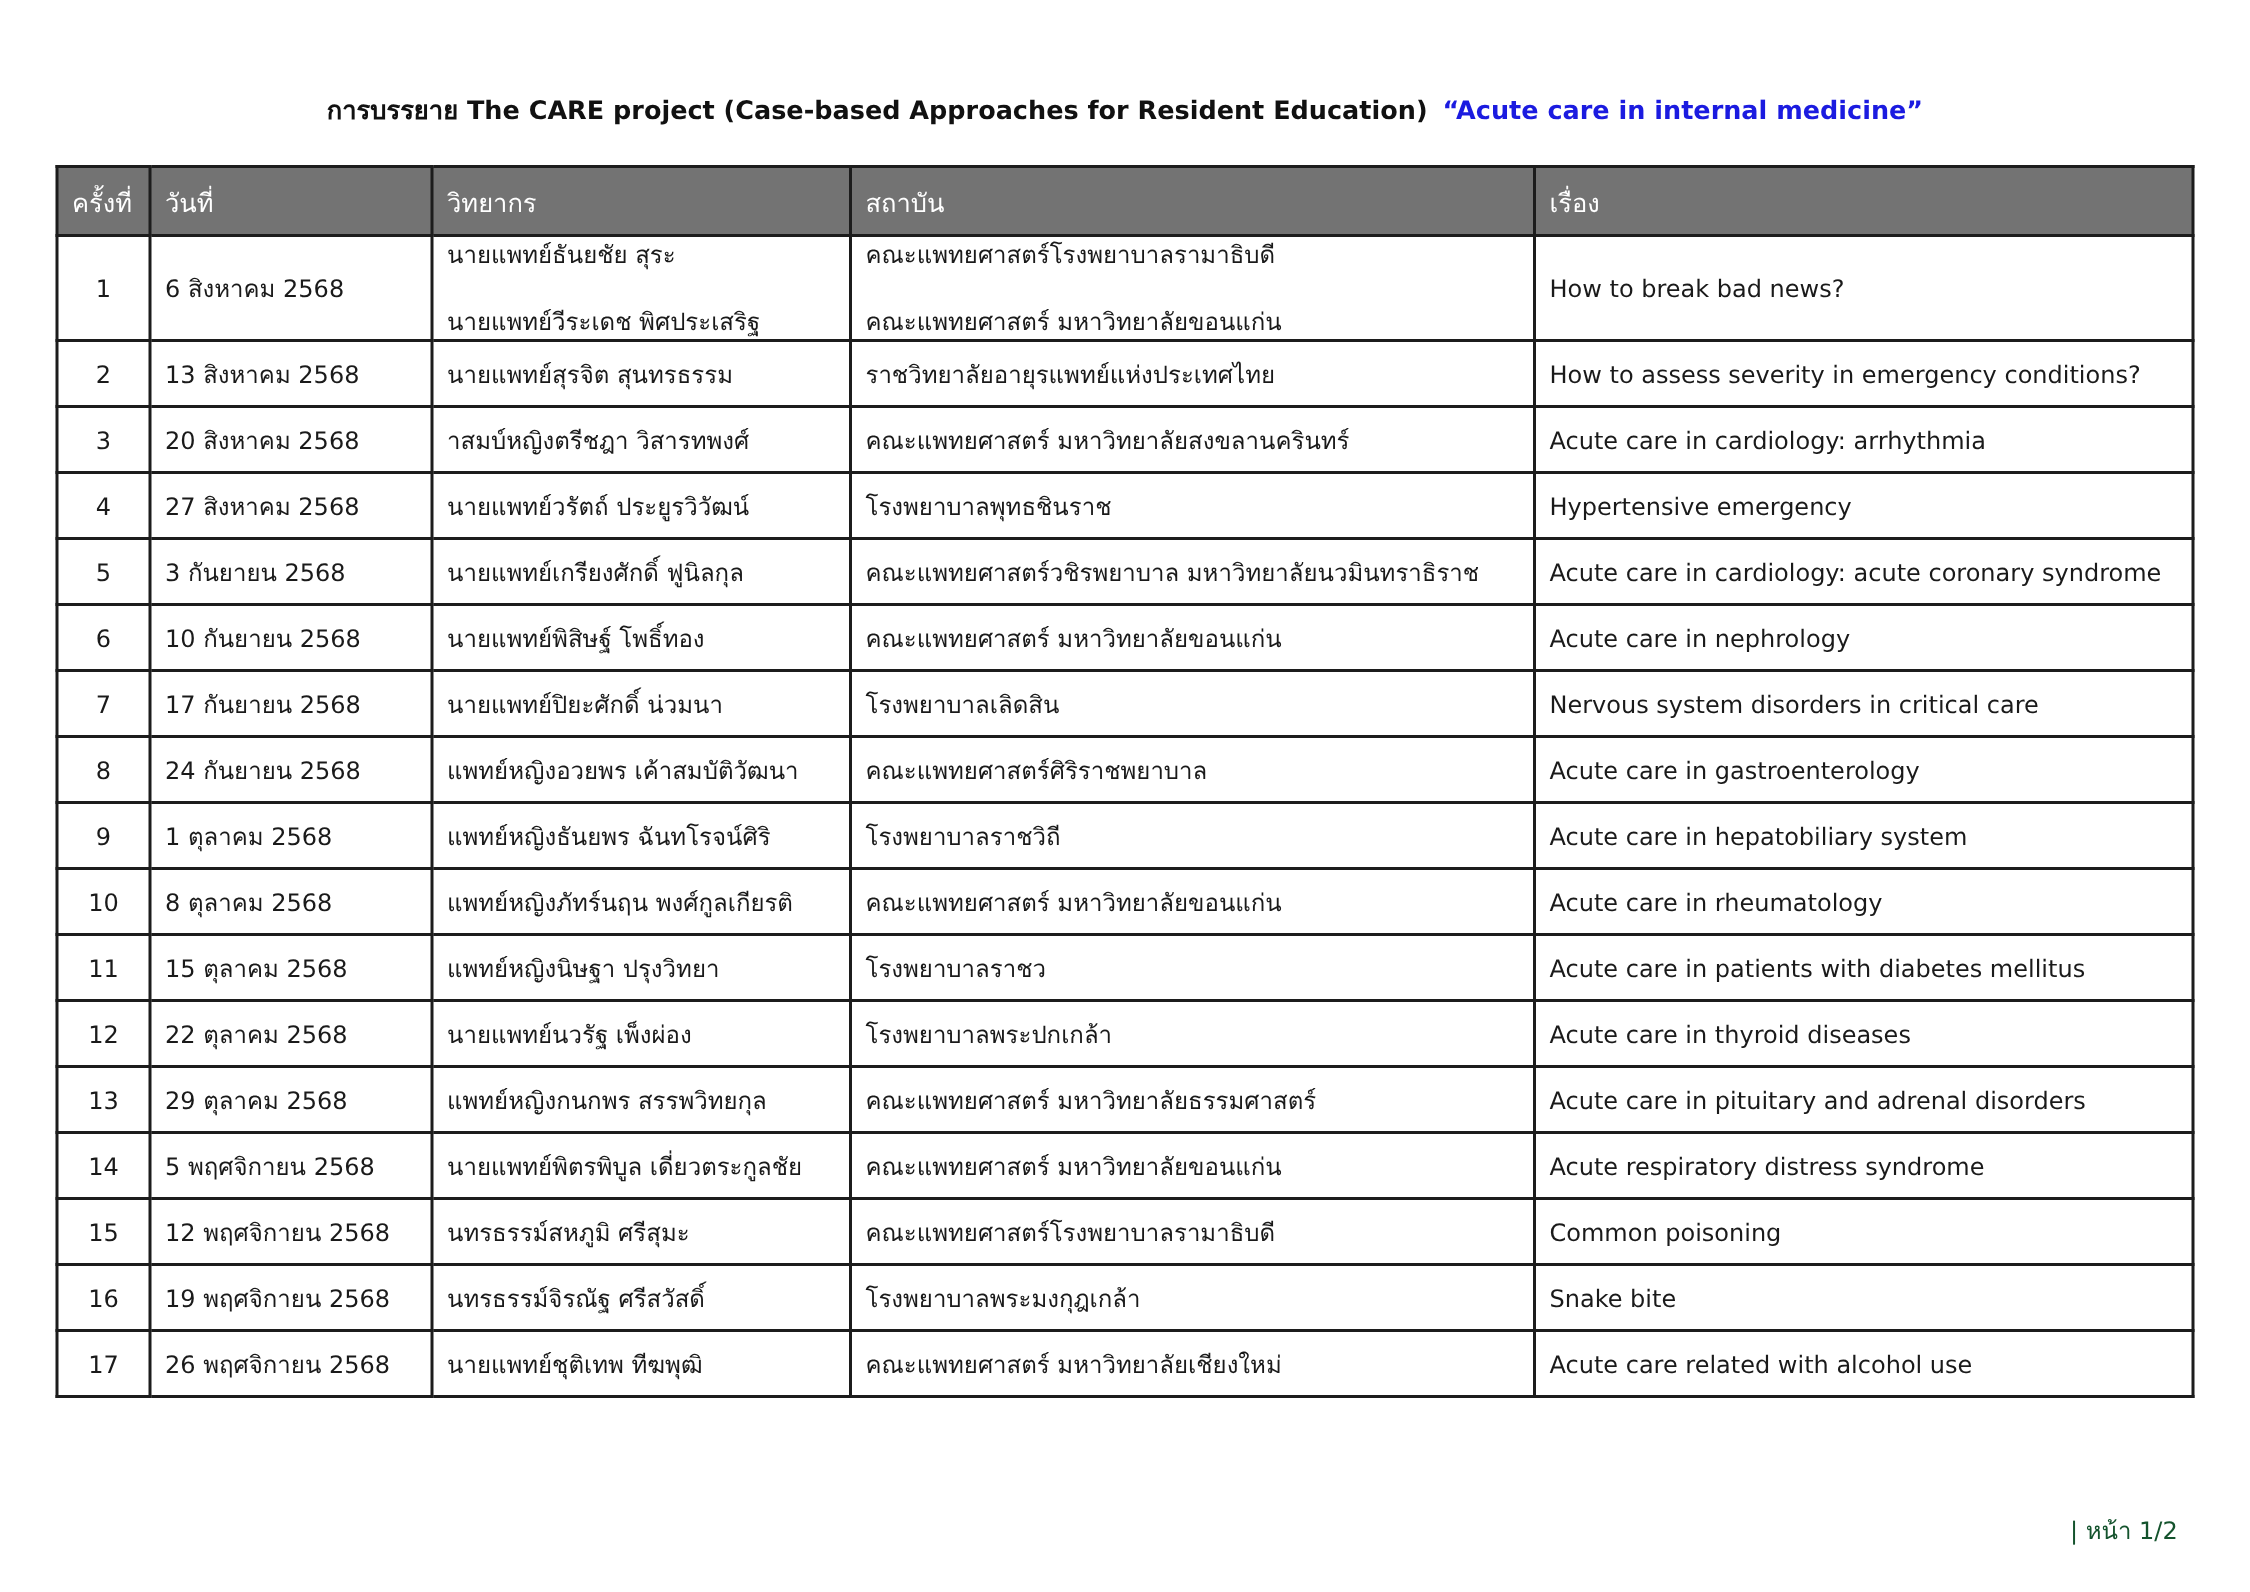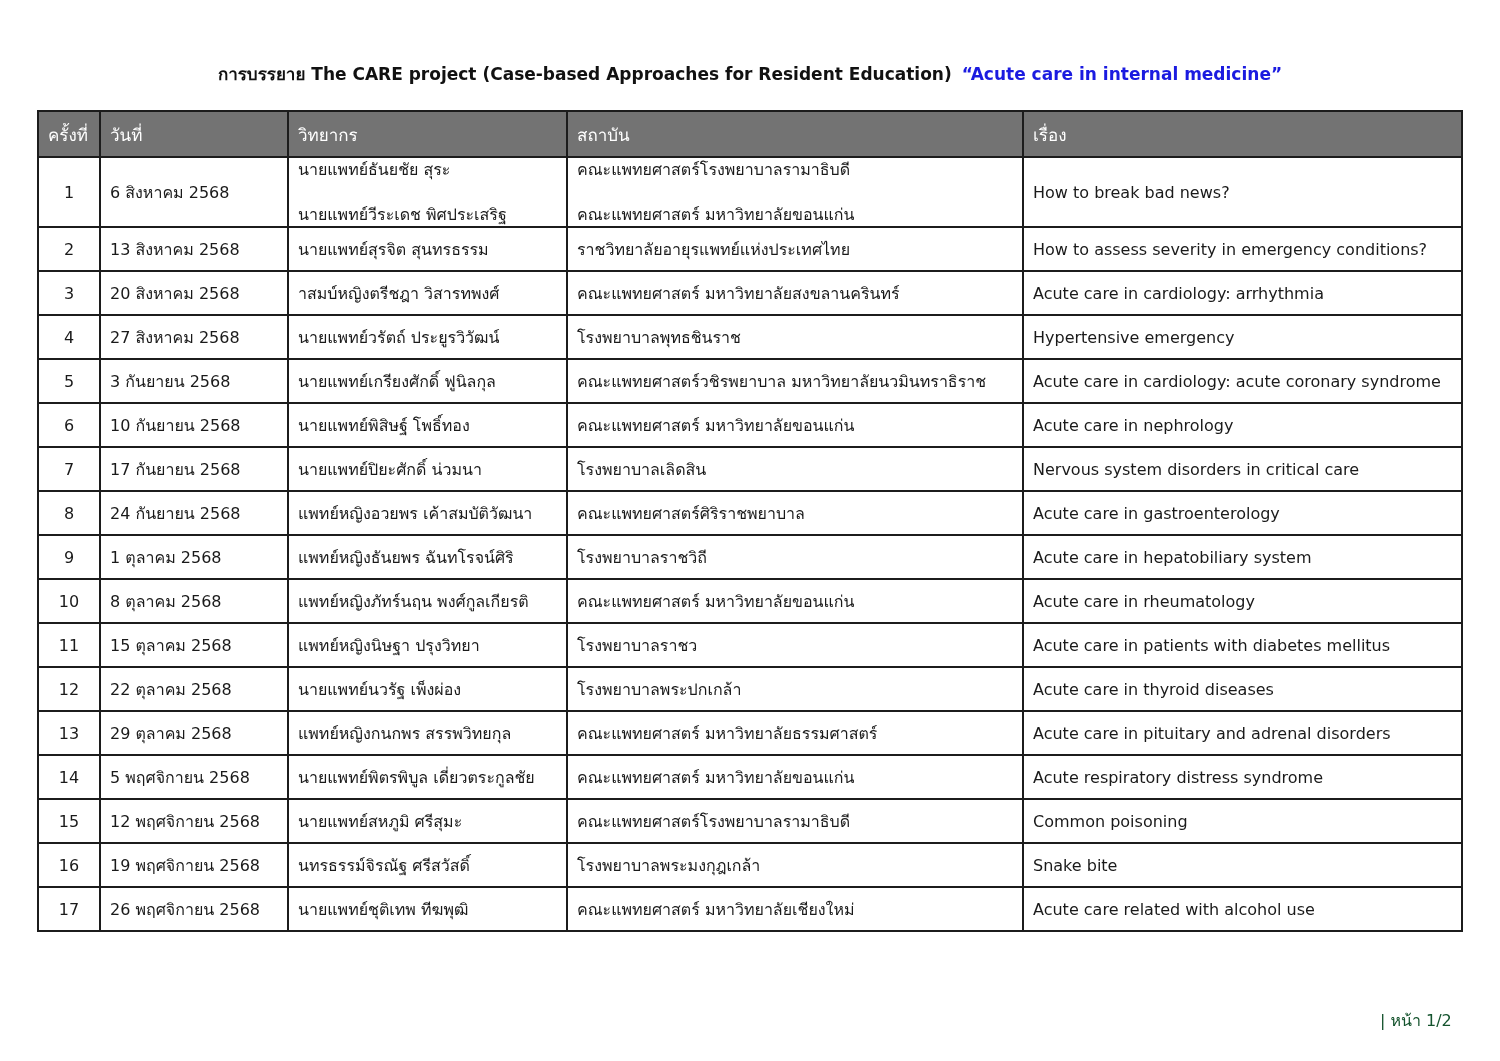--- a/index.html
+++ b/index.html
@@ -162,21 +162,21 @@
     <tr>
       <td class="col-num">14</td>
       <td>5 พฤศจิกายน 2568</td>
       <td>นายแพทย์พิตรพิบูล เดี่ยวตระกูลชัย</td>
       <td>คณะแพทยศาสตร์ มหาวิทยาลัยขอนแก่น</td>
       <td>Acute respiratory distress syndrome</td>
     </tr>
     <tr>
       <td class="col-num">15</td>
       <td>12 พฤศจิกายน 2568</td>
-      <td>นายแพทย์สหภูมิ ศรีสุมะ</td>
+      <td>นทรธรรม์สหภูมิ ศรีสุมะ</td>
       <td>คณะแพทยศาสตร์โรงพยาบาลรามาธิบดี</td>
       <td>Common poisoning</td>
     </tr>
     <tr>
       <td class="col-num">16</td>
       <td>19 พฤศจิกายน 2568</td>
       <td>นทรธรรม์จิรณัฐ ศรีสวัสดิ์</td>
       <td>โรงพยาบาลพระมงกุฎเกล้า</td>
       <td>Snake bite</td>
     </tr>

